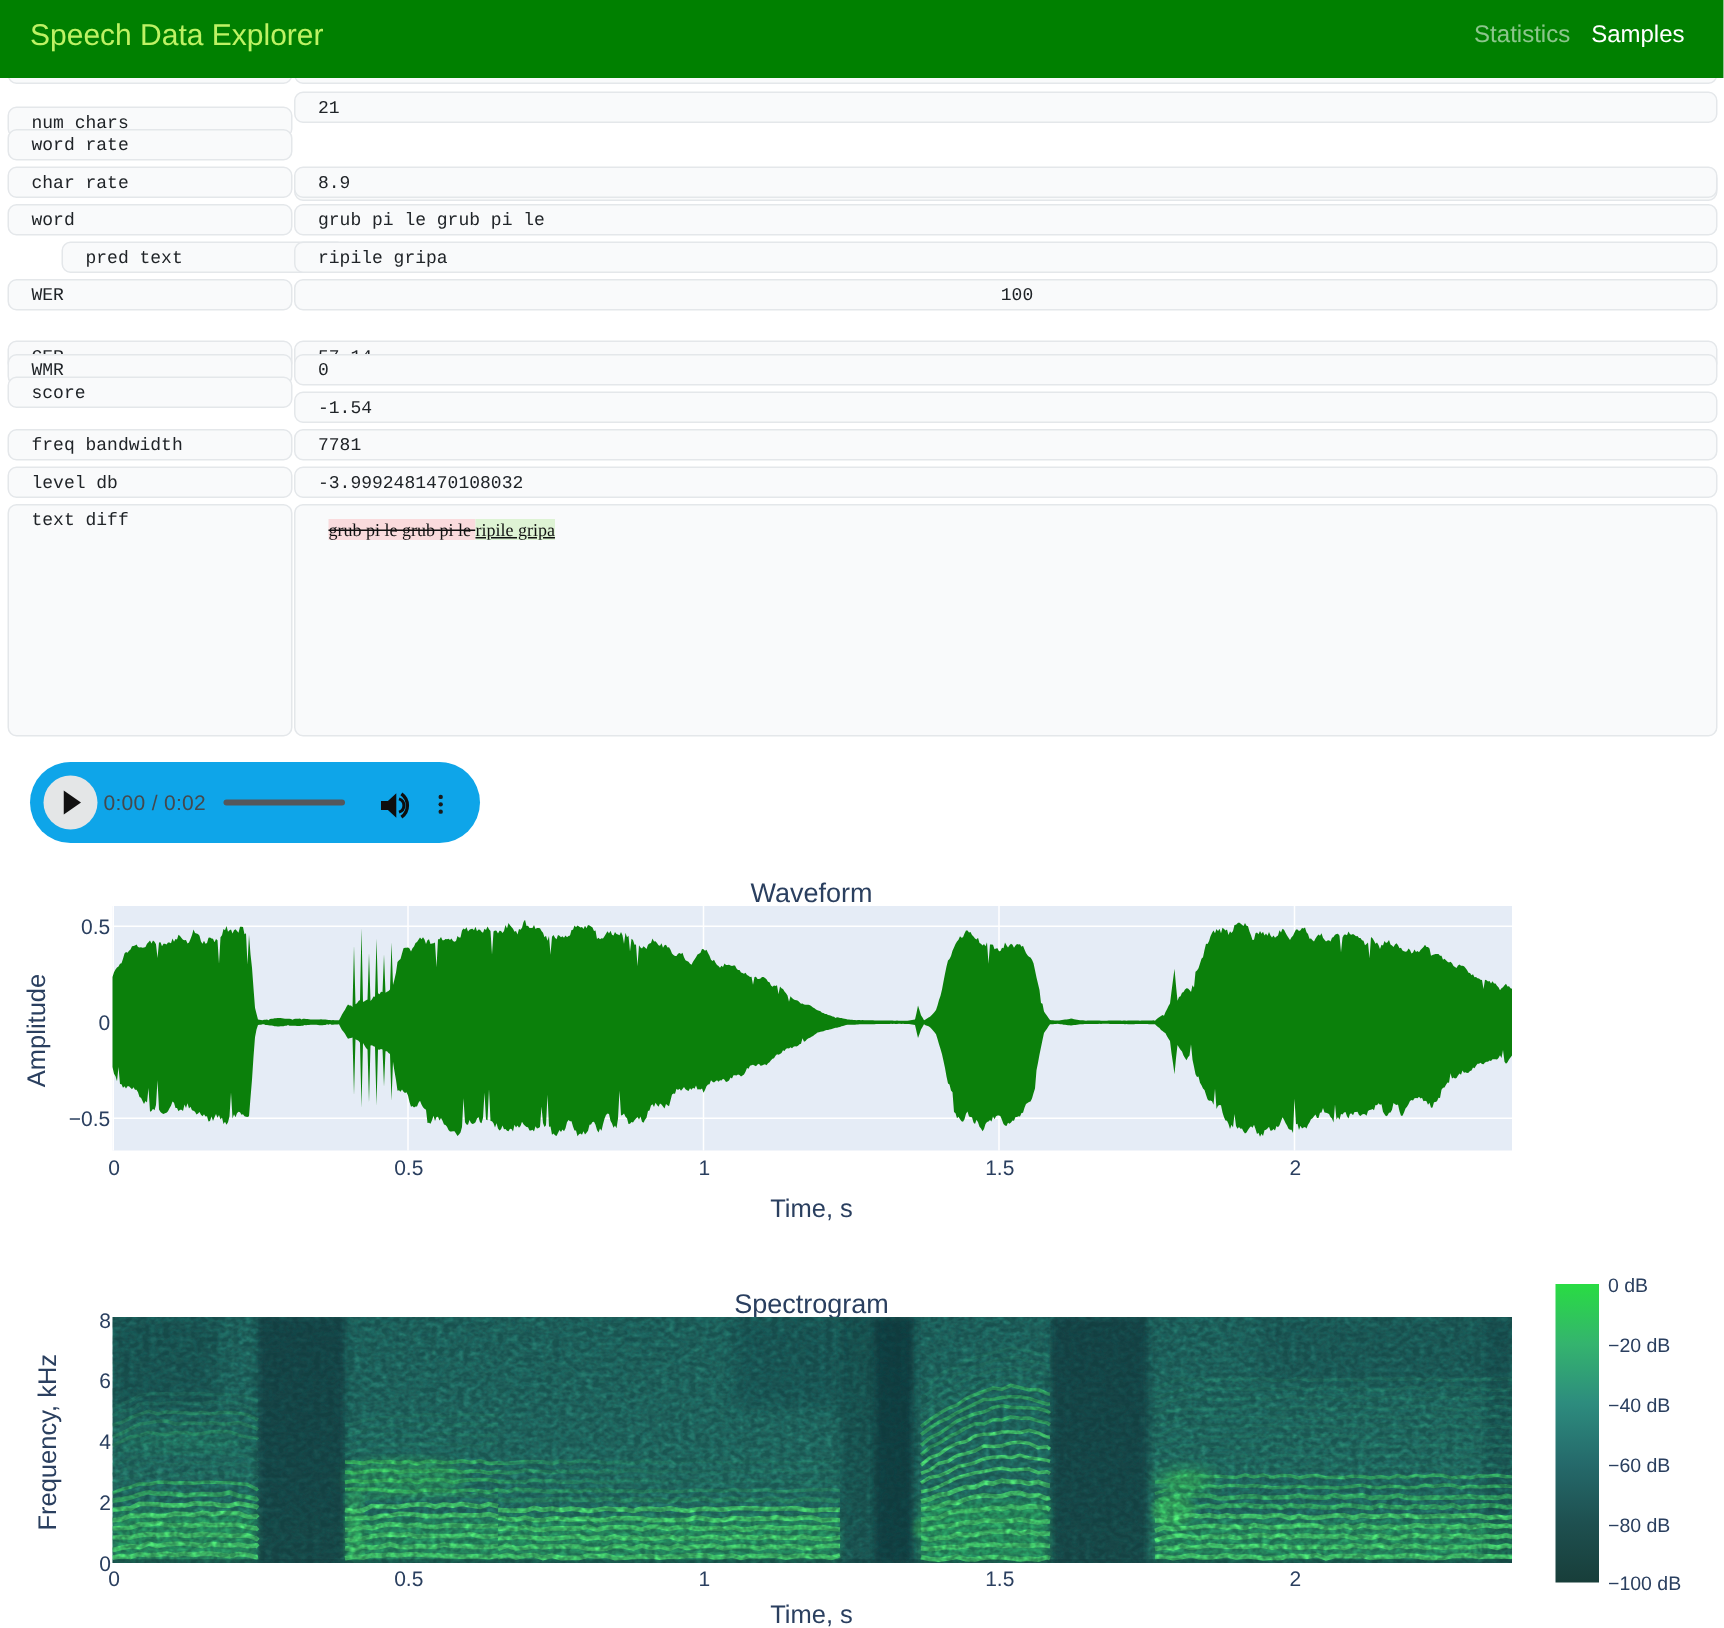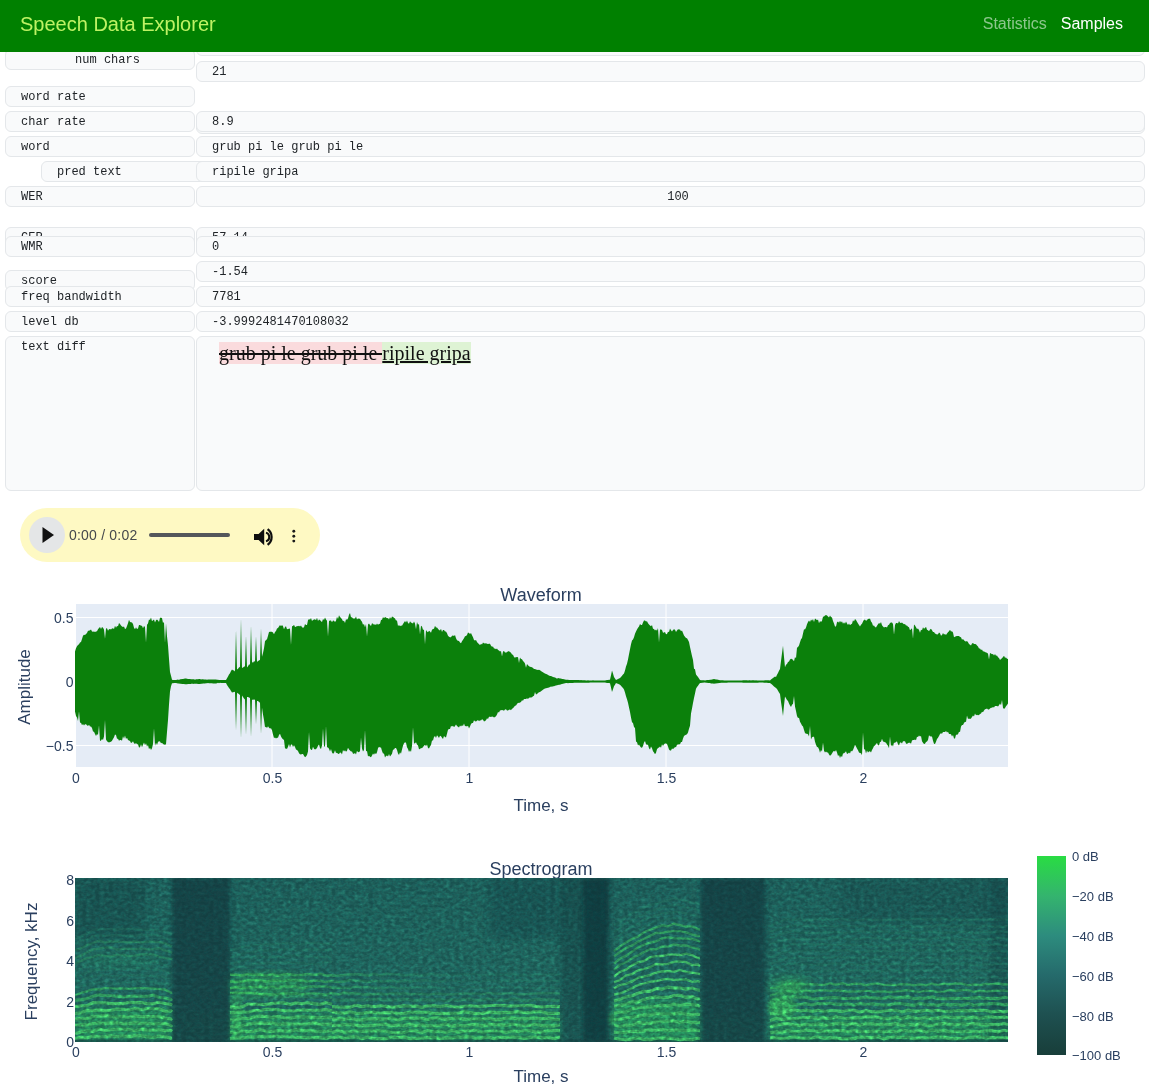--- a/index.html
+++ b/index.html
@@ -7,60 +7,60 @@
 .navbar { position:absolute; left:0; top:0; width:1149px; height:52px; background:#008000; z-index:5; }
 .brand { position:absolute; left:20px; top:13px; font-size:20px; color:#bef264; }
 .nav-links { position:absolute; right:26px; top:15px; font-size:16px; }
 .nav-links span.stat { color:rgba(255,255,255,0.55); margin-right:14px; }
 .nav-links span.samp { color:#fff; }
 .cell { position:absolute; background:#f9fafb; border:1px solid #e4e7ea; border-radius:6px; font-family:"Liberation Mono",monospace; font-size:12px; color:#202428; line-height:19px; padding:1px 0 0 15px; white-space:pre; }
 .lc { left:5px; width:190px; }
 .rc { left:196px; width:949px; }
 del { background:#fadbdd; color:#111; text-decoration:line-through; }
 ins { background:#def3d4; color:#111; text-decoration:underline; }
-.audio { position:absolute; left:20px; top:508px; width:300px; height:54px; background:#fef9c3; border-radius:27px; }
+.audio { position:absolute; left:20px; top:508px; width:300px; height:54px; background:#0ea5e9; border-radius:27px; }
 .acirc { position:absolute; left:9px; top:9px; width:36px; height:36px; border-radius:50%; background:#e4e6e7; }
 .atime { position:absolute; left:49px; top:19px; font-size:14px; color:#45484c; letter-spacing:0.2px; }
 svg text { font-family:"Liberation Sans",sans-serif; }
 </style>
 </head>
 <body>
 <div class="navbar">
   <div class="brand">Speech Data Explorer</div>
   <div class="nav-links"><span class="stat">Statistics</span><span class="samp">Samples</span></div>
 </div>
 
 <div class="cell lc" style="top:35px; height:21px;"></div>
 <div class="cell rc" style="top:35px; height:21px;"></div>
 <div class="navcover" style="position:absolute;left:0;top:0;width:1149px;height:52px;background:#008000;z-index:4;"></div>
 
-<div class="cell lc" style="top:49px; height:21px;text-align:center;">num chars</div>
+<div class="cell lc" style="top:71px; height:21px;">num chars</div>
 <div class="cell rc" style="top:60.5px; height:21px;">21</div>
 <div class="cell lc" style="top:85.5px; height:21px;">word rate</div>
 <div class="cell rc" style="top:69px; height:21px;margin-top:44px;">2.54</div>
 <div class="cell lc" style="top:110.5px; height:21px;">char rate</div>
 <div class="cell rc" style="top:110.5px; height:21px;">8.9</div>
 <div class="cell lc" style="top:135.5px; height:21px;">word</div>
 <div class="cell rc" style="top:135.5px; height:21px;">grub pi le grub pi le</div>
 <div class="cell lc" style="top:160.5px; height:21px;margin-left:36px;">pred text</div>
 <div class="cell rc" style="top:160.5px; height:21px;">ripile gripa</div>
 <div class="cell lc" style="top:185.5px; height:21px;">WER</div>
 <div class="cell rc" style="top:185.5px; height:21px;text-align:center;">100</div>
 <div class="cell lc" style="top:227px; height:21px;">CER</div>
 <div class="cell rc" style="top:210.5px; height:21px;margin-top:16px;">57.14</div>
 <div class="cell lc" style="top:235.5px; height:21px;">WMR</div>
 <div class="cell rc" style="top:235.5px; height:21px;">0</div>
-<div class="cell lc" style="top:270px; height:21px;">score</div>
+<div class="cell lc" style="top:251px; height:21px;">score</div>
 <div class="cell rc" style="top:260.5px; height:21px;">-1.54</div>
 <div class="cell lc" style="top:285.5px; height:21px;">freq bandwidth</div>
 <div class="cell rc" style="top:285.5px; height:21px;">7781</div>
 <div class="cell lc" style="top:310.5px; height:21px;">level db</div>
 <div class="cell rc" style="top:310.5px; height:21px;">-3.9992481470108032</div>
 <div class="cell lc" style="top:335.5px; height:155px;">text diff</div>
-<div class="cell rc" style="top:335.5px; height:155px;"><div style="font-family:'Liberation Serif',serif;font-size:20px;color:#111;padding:6px 0 0 7px;"><del>grub pi le grub pi le </del><ins>ripile gripa</ins></div></div>
+<div class="cell rc" style="top:335.5px; height:155px;"><div style="font-family:'Liberation Serif',serif;font-size:12px;color:#111;padding:6px 0 0 7px;"><del>grub pi le grub pi le </del><ins>ripile gripa</ins></div></div>
 
 <div class="audio">
   <div class="acirc"></div>
   <svg style="position:absolute;left:0;top:0;" width="300" height="54" viewBox="0 0 300 54">
     <path d="M22.5 19 L34 27 L22.5 35 Z" fill="#111"></path>
     <rect x="129" y="25" width="81" height="4" rx="2" fill="#54575b"></rect>
     <g fill="#0e0e0e">
       <path d="M234 26 h4.6 l5.6 -5.2 v16.4 l-5.6 -5.2 h-4.6 z"></path>
       <path d="M246 24.6 a4.6 4.6 0 0 1 0 8.8" fill="none" stroke="#0e0e0e" stroke-width="2"></path>
       <path d="M247.6 21.2 a9.6 9.6 0 0 1 0 15.6" fill="none" stroke="#0e0e0e" stroke-width="2.2"></path>

